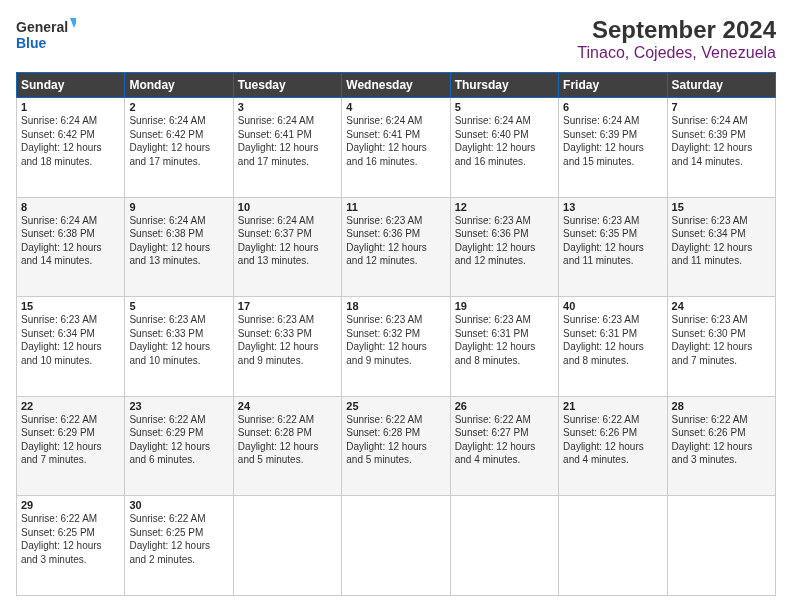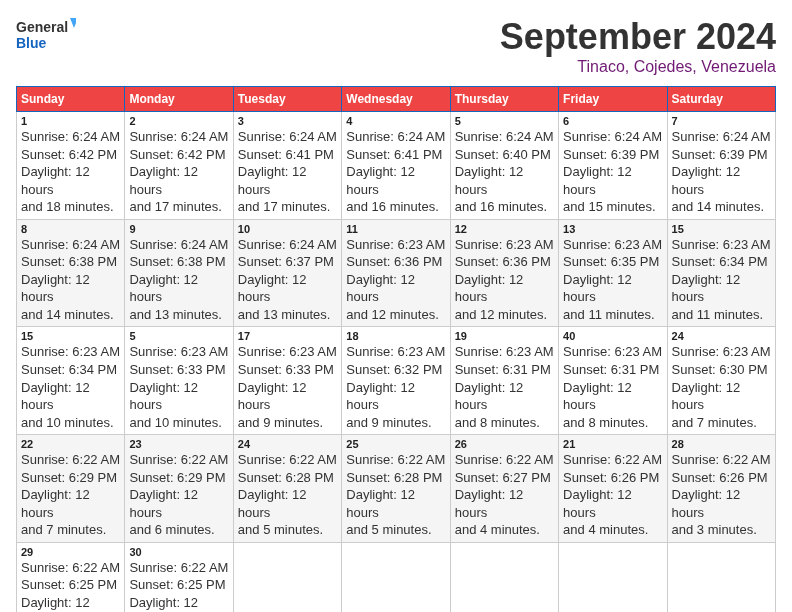--- a/index.html
+++ b/index.html
@@ -26,36 +26,36 @@
     }
     .logo {
       display: flex;
       align-items: center;
       gap: 4px;
     }
     .title-block {
       text-align: right;
     }
     .month-title {
-      font-size: 36px;
+      font-size: 24px;
       font-weight: bold;
       color: #333;
     }
     .subtitle {
       font-size: 16px;
       color: #701a75;
     }
     .calendar {
       flex: 1;
       border-collapse: collapse;
       width: 100%;
       font-size: 9.5px;
     }
     .calendar th {
-      background: #ef4444;
+      background: #404040;
       color: #fff;
       padding: 5px 4px;
       text-align: left;
       font-size: 12px;
       font-weight: bold;
       border: 1px solid #1565c0;
     }
     .calendar td {
       border: 1px solid #ccc;
       padding: 3px 4px;
@@ -67,21 +67,21 @@
       background: #f5f5f5;
     }
     .day-num {
       font-size: 11px;
       font-weight: bold;
       color: #222;
       display: block;
       margin-bottom: 1px;
     }
     .day-info {
-      font-size: 13px;
+      font-size: 10px;
       color: #333;
       line-height: 1.35;
     }
     .empty-cell {
       background: #fff !important;
     }
   </style>
 </head>
 <body>
 

